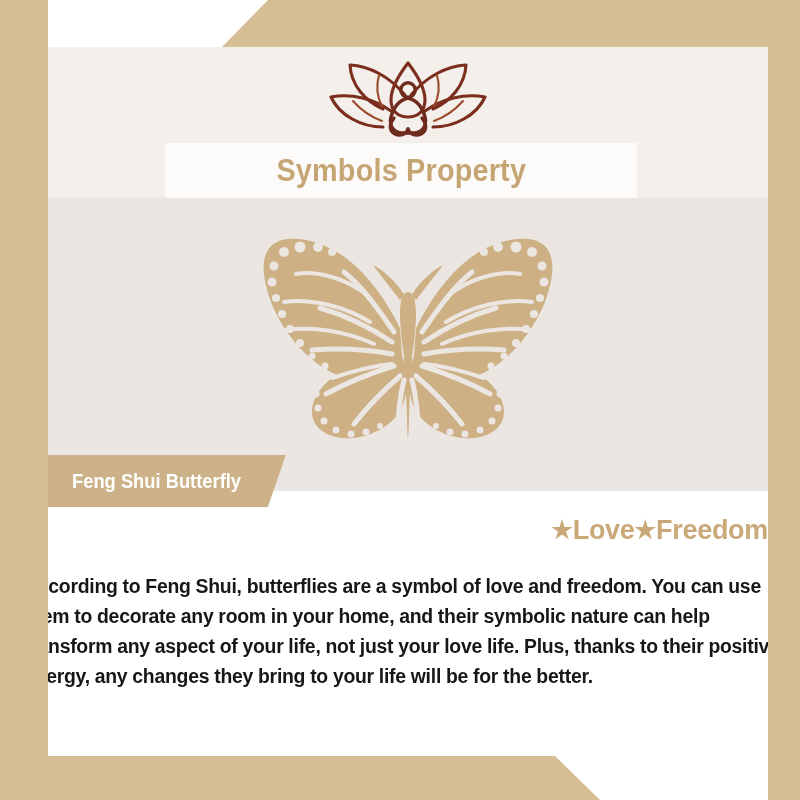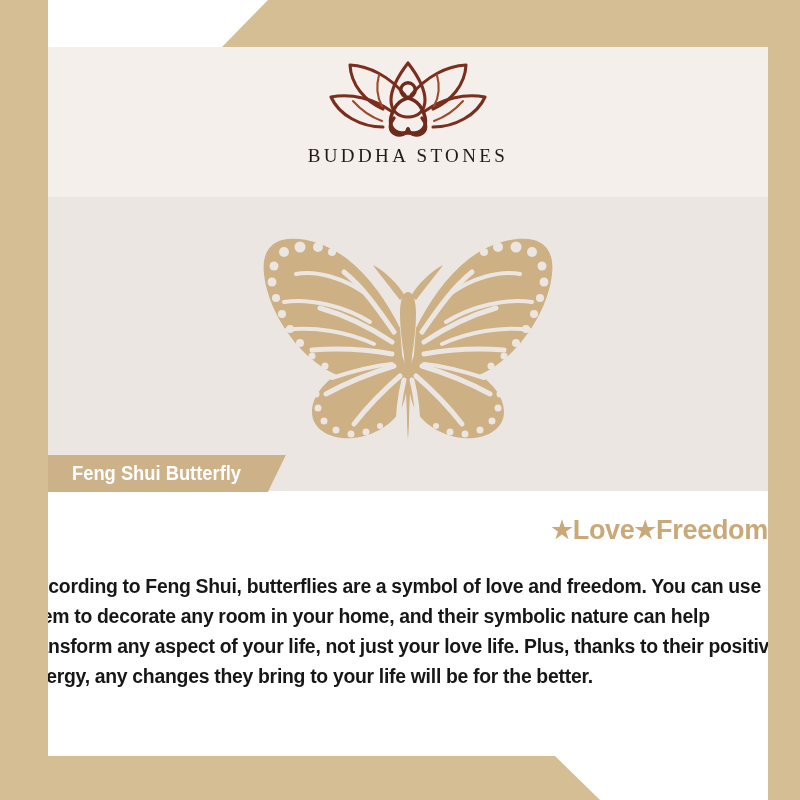--- a/index.html
+++ b/index.html
@@ -63,21 +63,21 @@
 
   
   .butterfly-holder{
     position:absolute;left:0;top:176px;width:720px;height:228px;
     display:flex;align-items:center;justify-content:center;
   }
   .butterfly-holder svg{width:360px;height:215px;display:block;}
 
   
   .banner{
-    position:absolute;left:-48px;top:408px;height:37px;
+    position:absolute;left:-48px;top:408px;height:52px;
     background:#cdb289;
     display:flex;align-items:center;
     padding-left:72px;padding-right:34px;
     clip-path:polygon(0 0, 100% 0, calc(100% - 18px) 100%, 0 100%);
   }
   .banner-text{
     color:#ffffff;font-weight:bold;font-size:19.5px;
     font-family:"Liberation Sans", sans-serif;
     white-space:nowrap;letter-spacing:0px;
     transform:scaleX(.94);transform-origin:left center;
@@ -147,20 +147,23 @@
         <g fill="none" stroke="#6e2a1b" stroke-width="3.4" stroke-linecap="round" stroke-linejoin="round">
           <circle cx="89" cy="31" r="7.2"></circle>
           <path d="M89 39 C80 41 74 49 72 58 C70 66 74 73 82 74 L96 74 C104 73 108 66 106 58 C104 49 98 41 89 39 Z"></path>
           <path d="M75 59 C70 65 70 72 76 75 C82 78 88 74 89 70"></path>
           <path d="M103 59 C108 65 108 72 102 75 C96 78 90 74 89 70"></path>
         </g>
       </svg>
       <div class="logo-text">BUDDHA STONES</div>
     </div>
 
+    <div class="title-band">
+      <div class="title-text">Symbols Property</div>
+    </div>
 
     <div class="butterfly-holder">
       <svg viewBox="0 0 360 215">
         <g fill="#cdb084">
 
           <path d="M172 98 C160 74 142 46 118 28 C96 12 72 6 54 10 C40 14 34 26 36 44 C39 72 56 104 80 126 C102 146 130 156 152 152 C166 149 174 138 174 124 Z"></path>
 
           <path d="M188 98 C200 74 218 46 242 28 C264 12 288 6 306 10 C320 14 326 26 324 44 C321 72 304 104 280 126 C258 146 230 156 208 152 C194 149 186 138 186 124 Z"></path>
 
           <path d="M173 122 C158 124 134 130 116 140 C96 151 84 167 84 182 C84 196 96 206 114 208 C136 210 158 200 170 184 C178 173 180 156 179 140 Z"></path>

